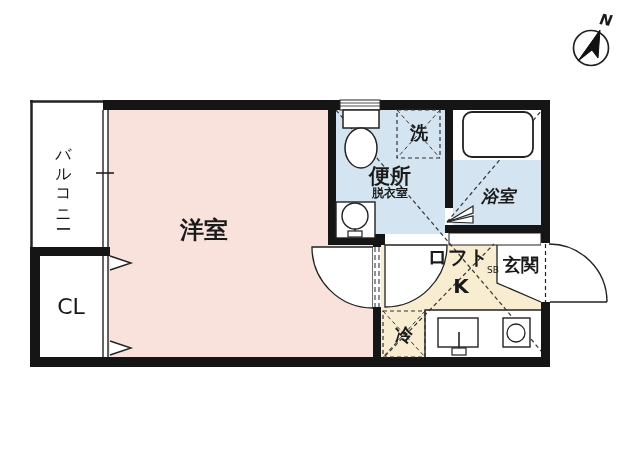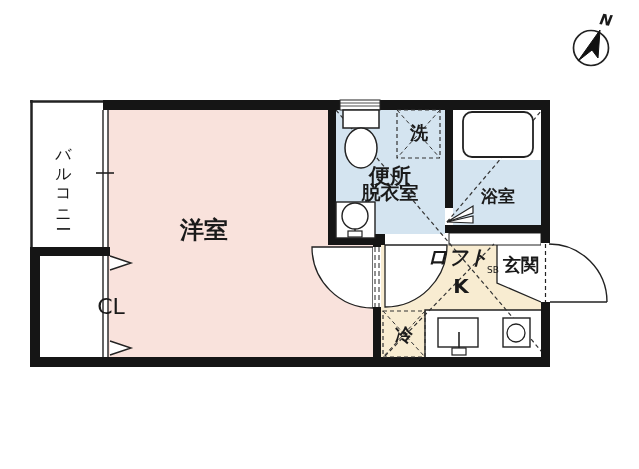--- a/index.html
+++ b/index.html
@@ -117,25 +117,25 @@
   <path d="M549,244 A58,58 0 0 1 607,302" fill="none" stroke="#222" stroke-width="1.4"></path>
 
   <g>
     <circle cx="591" cy="48" r="17.5" fill="#ffffff" stroke="#222" stroke-width="1.7"></circle>
     <polygon points="600,30 578,61 592,50 598,58" fill="#111" stroke="#111" stroke-width="1"></polygon>
   </g>
 </svg>
 
 <div class="lbl vert" style="left:63px;top:180px;font-size:16px;">バルコニー</div>
 <div class="lbl bold" style="left:204px;top:231px;font-size:24px;">洋室</div>
-<div class="lbl" style="left:71px;top:307px;font-size:22px;margin-left:40px;">CL</div>
+<div class="lbl" style="left:71px;top:307px;font-size:22px;">CL</div>
 <div class="lbl bold" style="left:390px;top:176px;font-size:21px;">便所</div>
-<div class="lbl bold" style="left:390px;top:193px;font-size:19px;">脱衣室</div>
+<div class="lbl bold" style="left:390px;top:193px;font-size:12px;">脱衣室</div>
 <div class="lbl bold" style="left:419px;top:133px;font-size:18px;">洗</div>
-<div class="lbl bold" style="left:498px;top:197px;font-size:17px;">浴室</div>
+<div class="lbl bold" style="left:498px;top:197px;font-size:17px;font-style:italic;">浴室</div>
 <div class="lbl" style="left:493px;top:239px;font-size:9px;margin-top:32px;">SB</div>
-<div class="lbl bold" style="left:458px;top:257px;font-size:20px;font-style:italic;">ロフト</div>
+<div class="lbl bold" style="left:458px;top:257px;font-size:20px;">ロフト</div>
 <div class="lbl bold" style="left:461px;top:286px;font-size:20px;">K</div>
 <div class="lbl bold" style="left:521px;top:265px;font-size:18px;">玄関</div>
 <div class="lbl bold" style="left:404px;top:335px;font-size:18px;">冷</div>
 <div class="lbl italic bold" style="left:606px;top:21px;font-size:15px;transform:translate(-50%,-50%) rotate(10deg);">N</div>
 
 </div>
 
 </body></html>

